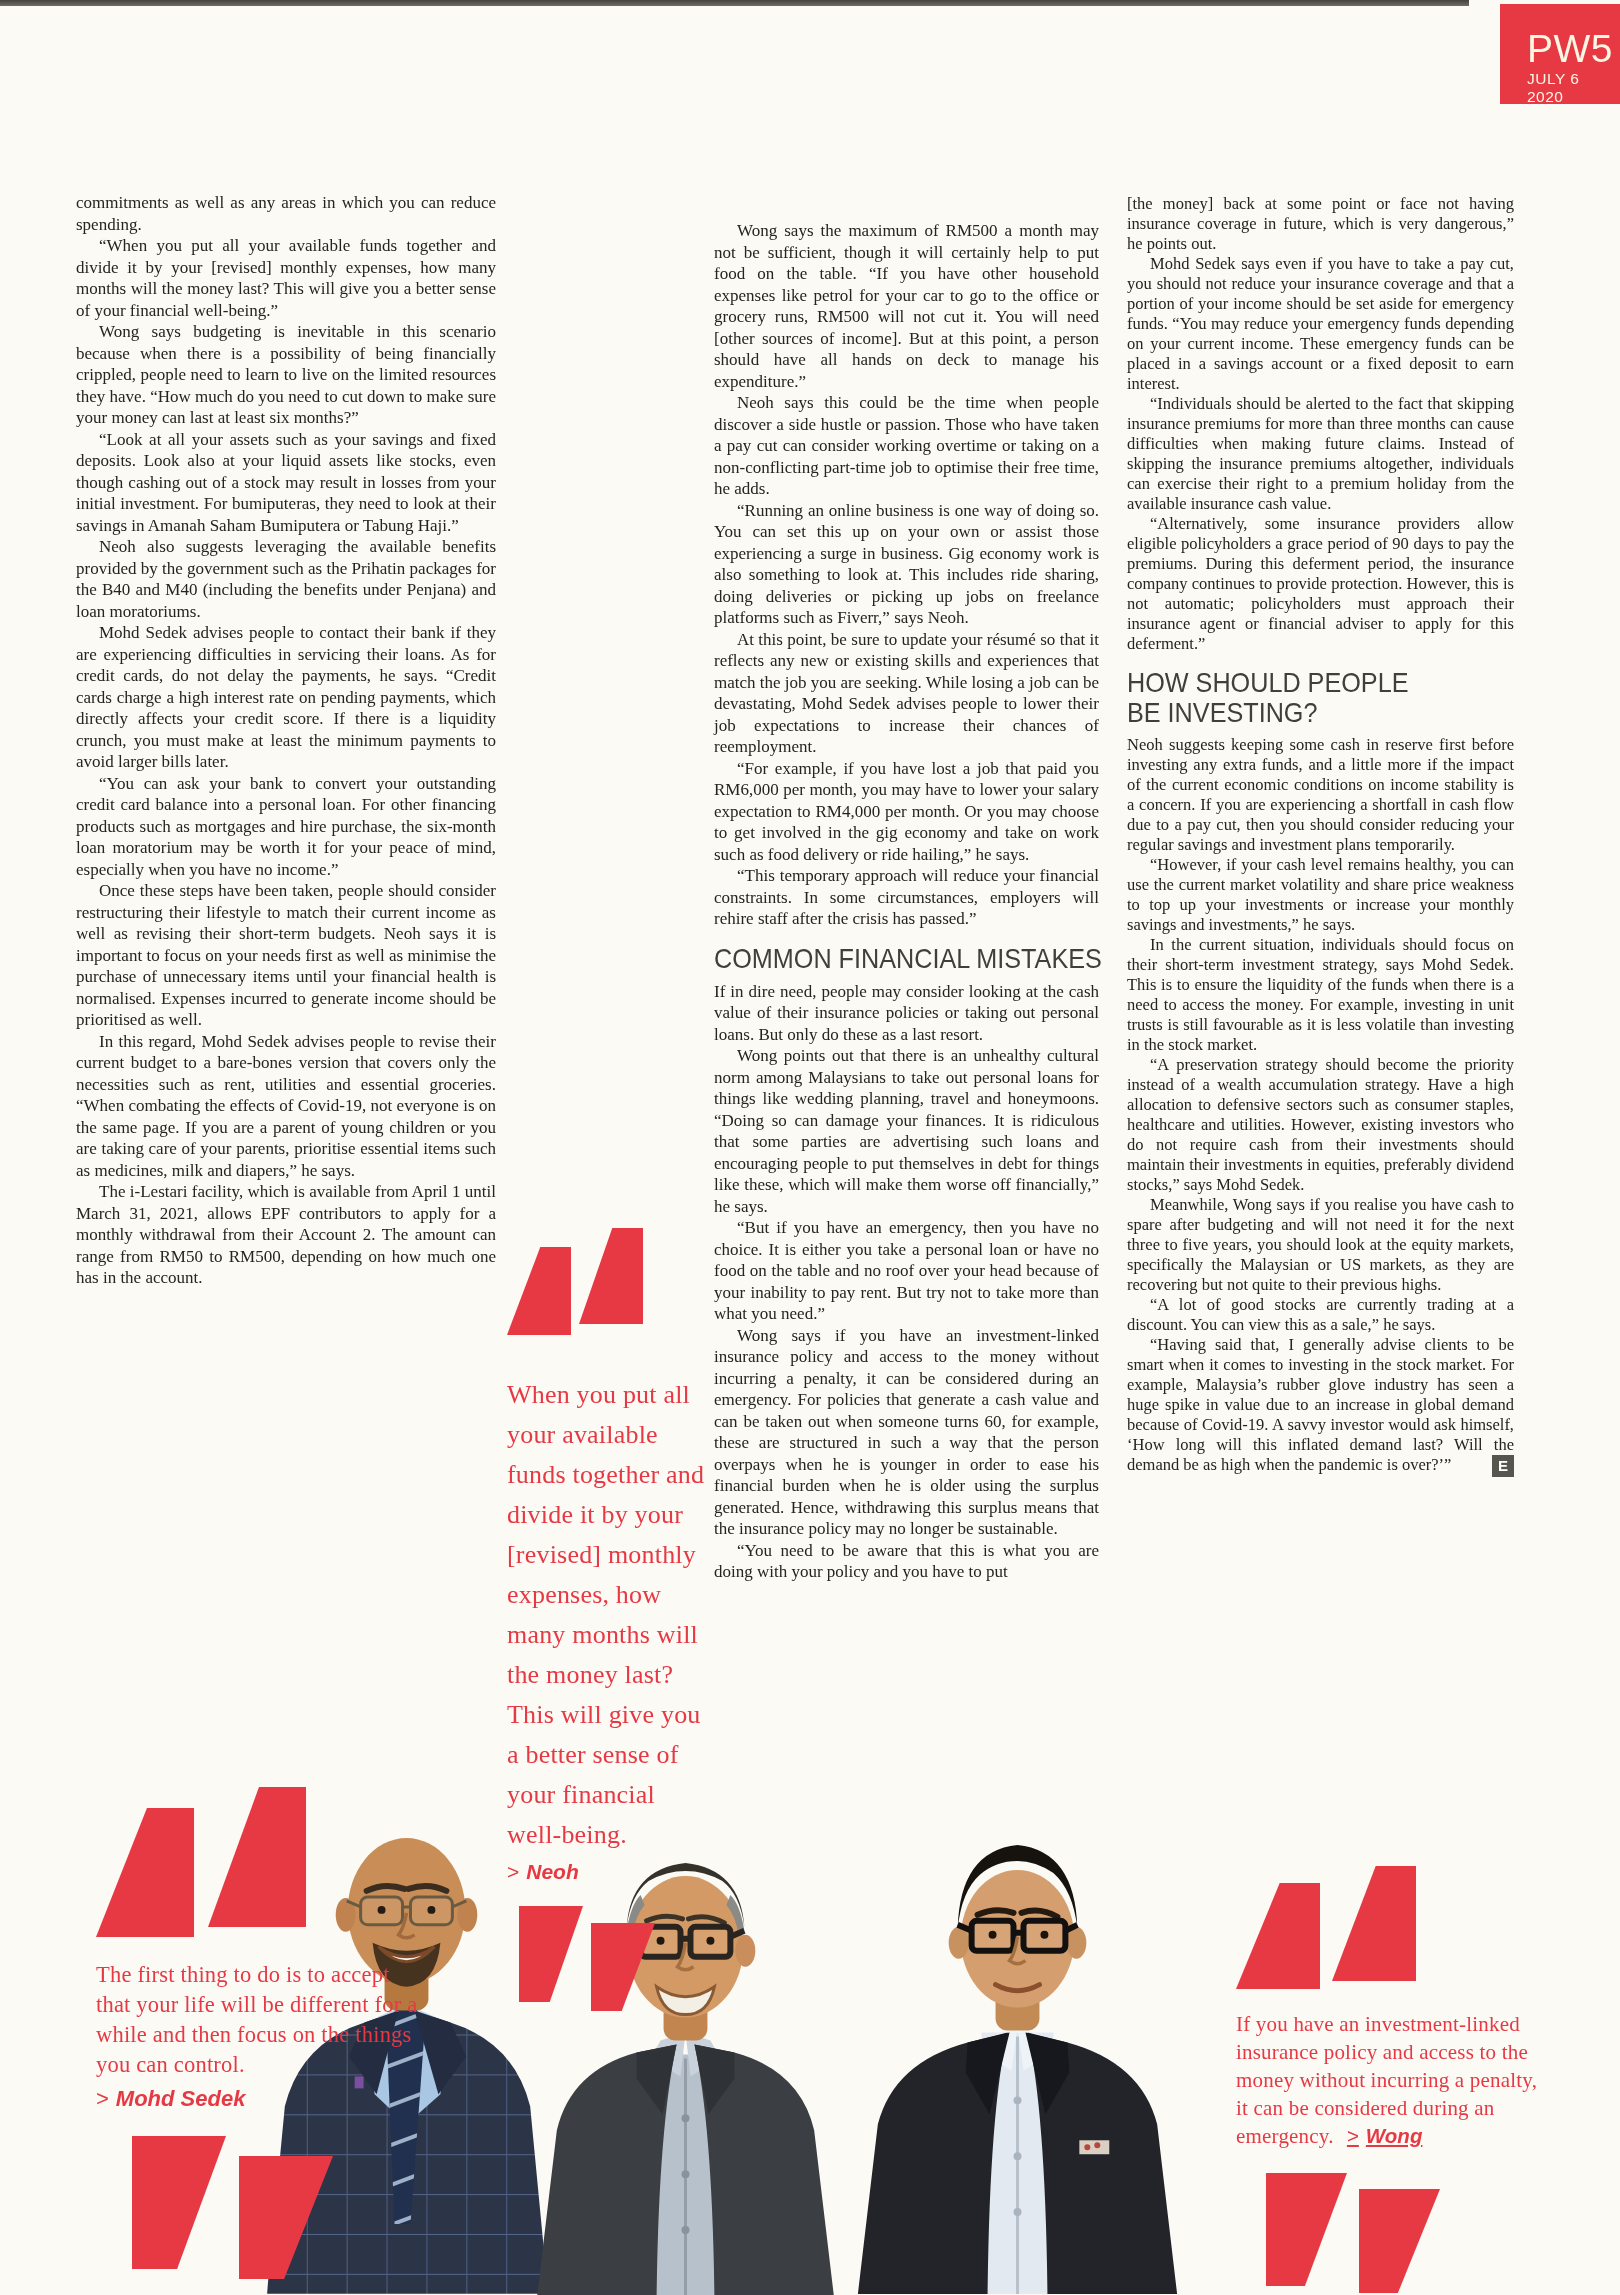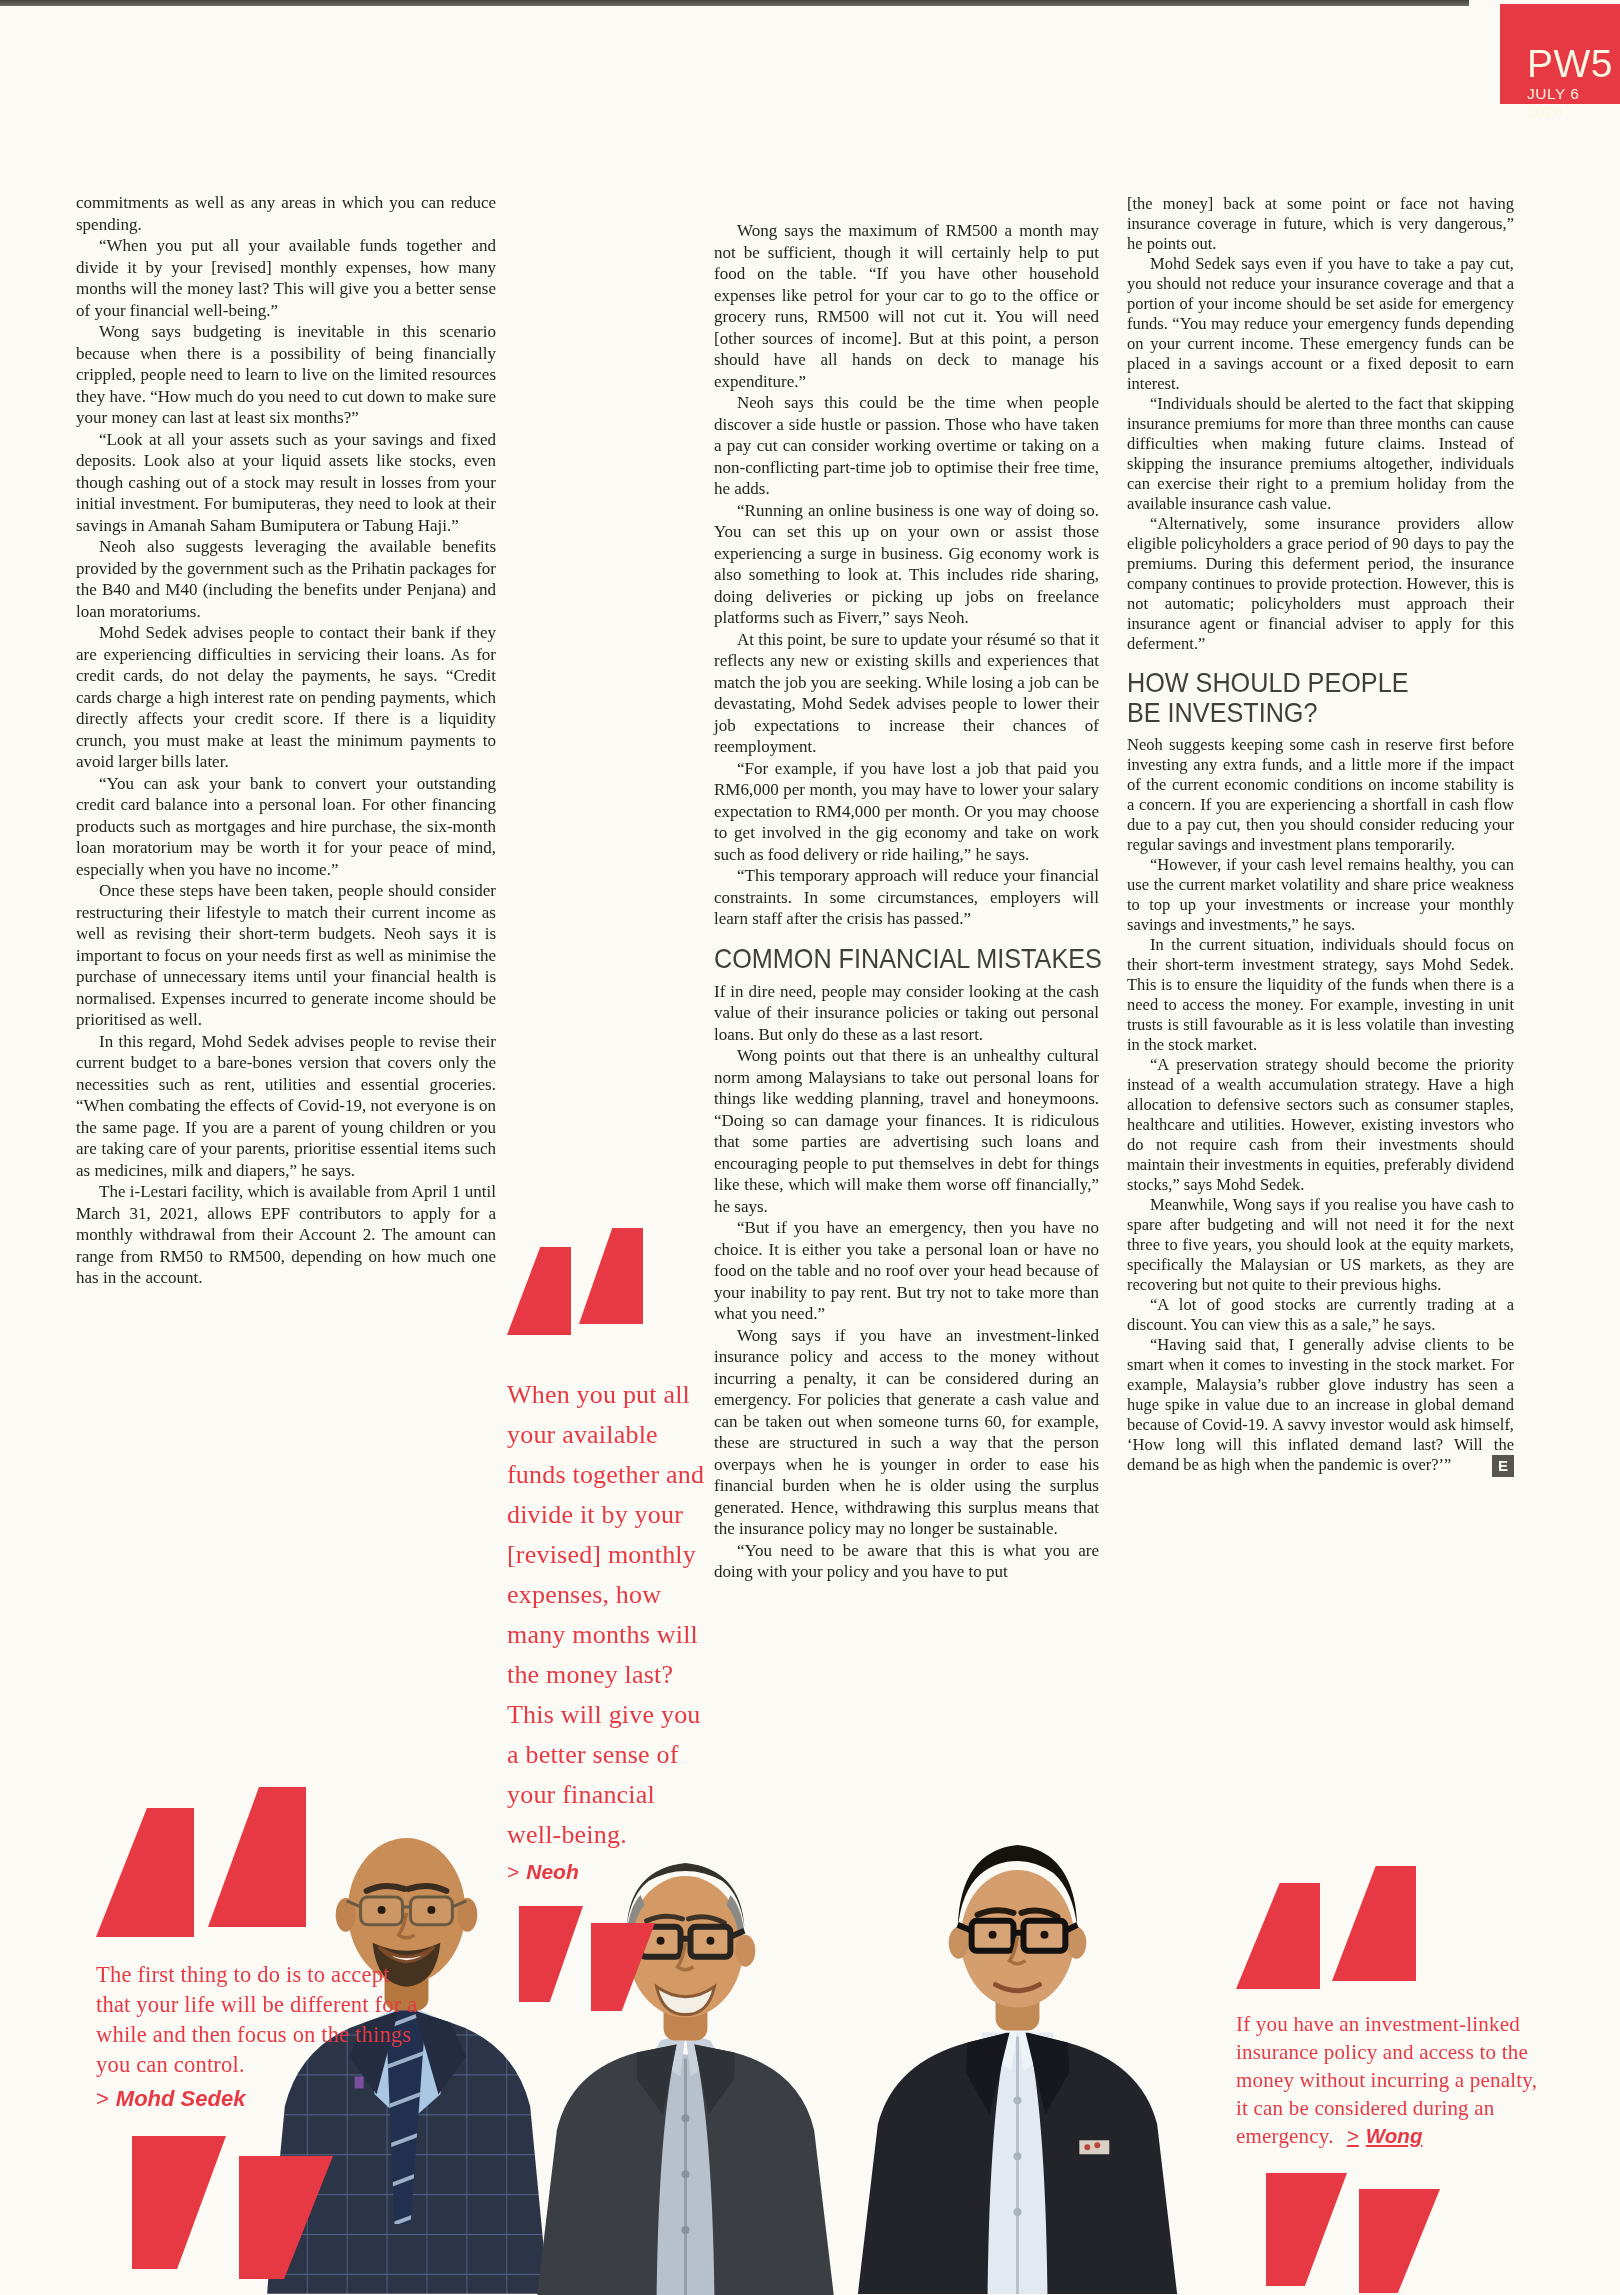--- a/index.html
+++ b/index.html
@@ -2,21 +2,21 @@
 <html style="font-size:8px"><head>
 <meta charset="utf-8">
 <style>
   html,body{margin:0;padding:0;}
   body{background:#e8e6e0;font-family:"Liberation Serif","DejaVu Serif",serif;}
   .page{position:relative;width:1621px;height:2295px;background:#fbfaf5;overflow:hidden;}
   .top-scan-edge{position:absolute;top:0;left:0;width:1469px;height:6px;background:linear-gradient(#44423c,#6f6d66);z-index:1;}
 
   
   .badge{position:absolute;left:1500px;top:4px;width:121px;height:100px;background:#e63944;color:#fdf6e3;z-index:3;
-         font-family:"Liberation Sans","DejaVu Sans",sans-serif;padding:40px 0 0 27px;box-sizing:border-box;}
+         font-family:"Liberation Sans","DejaVu Sans",sans-serif;padding:25px 0 0 27px;box-sizing:border-box;}
   .badge-code{font-size:39px;line-height:39px;font-weight:400;letter-spacing:0.5px;}
   .badge-date{font-size:15.5px;line-height:18px;font-weight:400;letter-spacing:0.5px;margin-top:2px;}
   .badge-date + .badge-date{margin-top:0;}
 
   
   .col{position:absolute;z-index:2;color:#26241e;text-align:justify;}
   .col p{margin:0;text-indent:23px;}
   .col p.first{text-indent:0;}
   .col1{left:76px;top:192px;width:420px;font-size:17px;line-height:21.5px;}
   .col2{left:714px;top:194px;width:385px;font-size:17px;line-height:21.5px;margin-top:26px;}
@@ -100,21 +100,21 @@
     <p>In this regard, Mohd Sedek advises people to revise their current budget to a bare-bones version that covers only the necessities such as rent, utilities and essential groceries. “When combating the effects of Covid-19, not everyone is on the same page. If you are a parent of young children or you are taking care of your parents, prioritise essential items such as medicines, milk and diapers,” he says.</p>
     <p>The i-Lestari facility, which is available from April 1 until March 31, 2021, allows EPF contributors to apply for a monthly withdrawal from their Account 2. The amount can range from RM50 to RM500, depending on how much one has in the account.</p>
   </div>
 
   <div class="col col2">
     <p>Wong says the maximum of RM500 a month may not be sufficient, though it will certainly help to put food on the table. “If you have other household expenses like petrol for your car to go to the office or grocery runs, RM500 will not cut it. You will need [other sources of income]. But at this point, a person should have all hands on deck to manage his expenditure.”</p>
     <p>Neoh says this could be the time when people discover a side hustle or passion. Those who have taken a pay cut can consider working overtime or taking on a non-conflicting part-time job to optimise their free time, he adds.</p>
     <p>“Running an online business is one way of doing so. You can set this up on your own or assist those experiencing a surge in business. Gig economy work is also something to look at. This includes ride sharing, doing deliveries or picking up jobs on freelance platforms such as Fiverr,” says Neoh.</p>
     <p>At this point, be sure to update your résumé so that it reflects any new or existing skills and experiences that match the job you are seeking. While losing a job can be devastating, Mohd Sedek advises people to lower their job expectations to increase their chances of reemployment.</p>
     <p>“For example, if you have lost a job that paid you RM6,000 per month, you may have to lower your salary expectation to RM4,000 per month. Or you may choose to get involved in the gig economy and take on work such as food delivery or ride hailing,” he says.</p>
-    <p>“This temporary approach will reduce your financial constraints. In some circumstances, employers will learn staff after the crisis has passed.”</p>
+    <p>“This temporary approach will reduce your financial constraints. In some circumstances, employers will rehire staff after the crisis has passed.”</p>
     <h2 class="col-heading">COMMON FINANCIAL MISTAKES</h2>
     <p class="first">If in dire need, people may consider looking at the cash value of their insurance policies or taking out personal loans. But only do these as a last resort.</p>
     <p>Wong points out that there is an unhealthy cultural norm among Malaysians to take out personal loans for things like wedding planning, travel and honeymoons. “Doing so can damage your finances. It is ridiculous that some parties are advertising such loans and encouraging people to put themselves in debt for things like these, which will make them worse off financially,” he says.</p>
     <p>“But if you have an emergency, then you have no choice. It is either you take a personal loan or have no food on the table and no roof over your head because of your inability to pay rent. But try not to take more than what you need.”</p>
     <p>Wong says if you have an investment-linked insurance policy and access to the money without incurring a penalty, it can be considered during an emergency. For policies that generate a cash value and can be taken out when someone turns 60, for example, these are structured in such a way that the person overpays when he is younger in order to ease his financial burden when he is older using the surplus generated. Hence, withdrawing this surplus means that the insurance policy may no longer be sustainable.</p>
     <p>“You need to be aware that this is what you are doing with your policy and you have to put</p>
   </div>
 
   <div class="col col3">
     <p class="first">[the money] back at some point or face not having insurance coverage in future, which is very dangerous,” he points out.</p>

